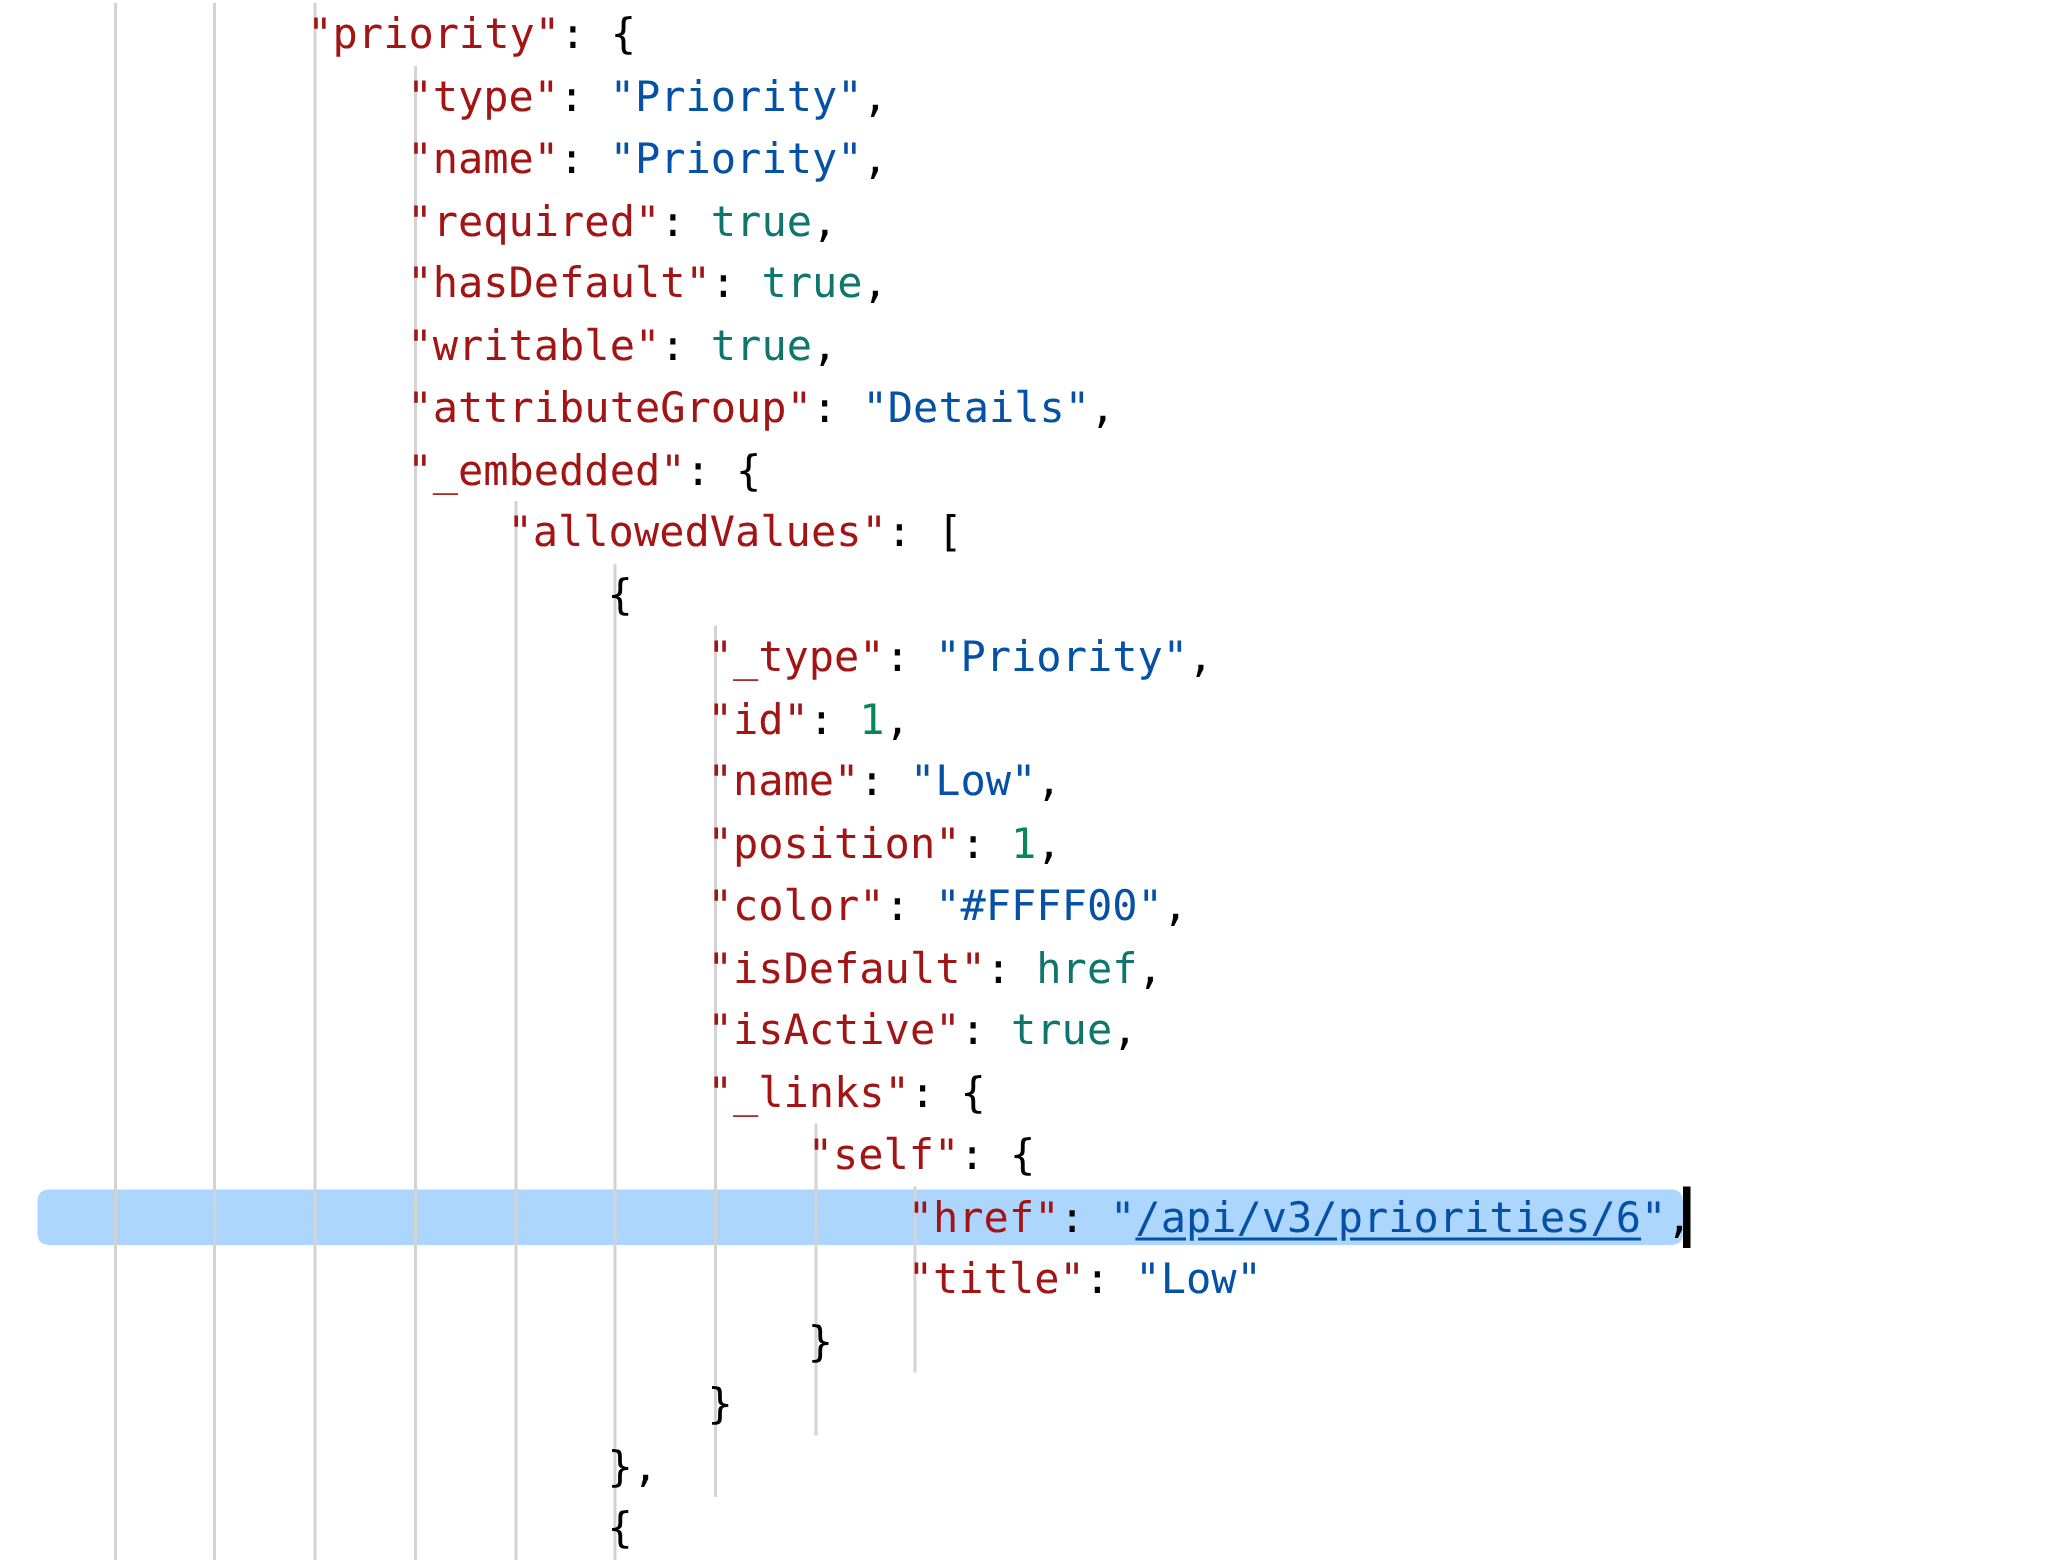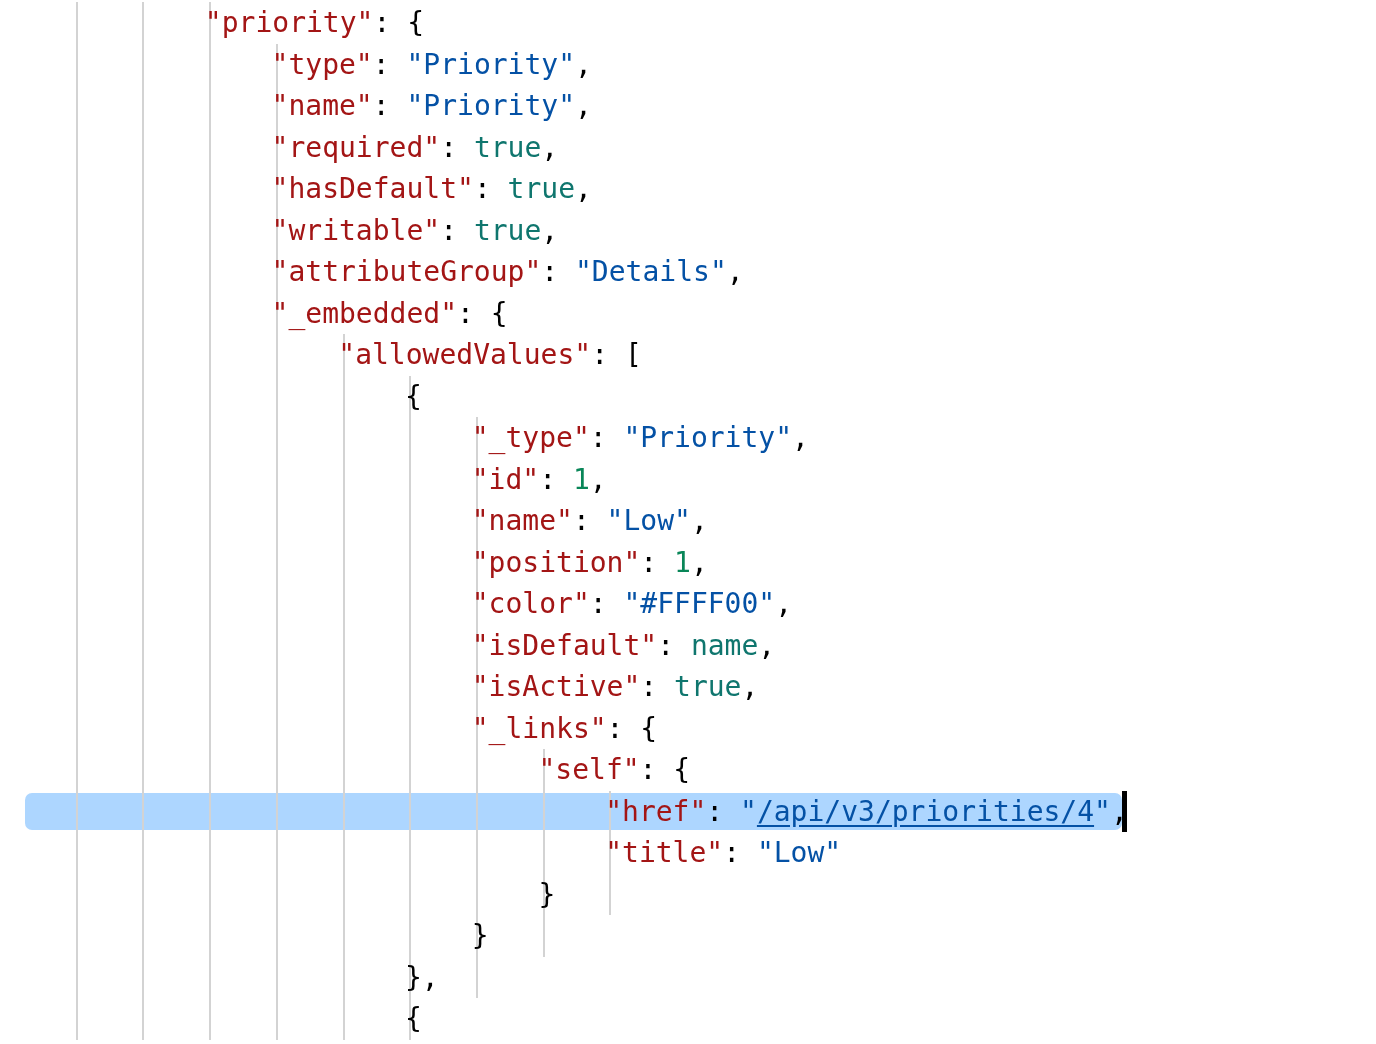--- a/index.html
+++ b/index.html
@@ -115,25 +115,25 @@
       <div class="code-line" style="top: 209.5px; left: 271.58px;"><span class="tok-key">"writable"</span><span class="tok-punc">: </span><span class="tok-bool">true</span><span class="tok-punc">,</span></div>
       <div class="code-line" style="top: 251px; left: 271.58px;"><span class="tok-key">"attributeGroup"</span><span class="tok-punc">: </span><span class="tok-str">"Details"</span><span class="tok-punc">,</span></div>
       <div class="code-line" style="top: 292.5px; left: 271.58px;"><span class="tok-key">"_embedded"</span><span class="tok-punc">: {</span></div>
       <div class="code-line" style="top: 334px; left: 338.3px;"><span class="tok-key">"allowedValues"</span><span class="tok-punc">: [</span></div>
       <div class="code-line" style="top: 375.5px; left: 405.02px;"><span class="tok-punc">{</span></div>
       <div class="code-line" style="top: 417px; left: 471.74px;"><span class="tok-key">"_type"</span><span class="tok-punc">: </span><span class="tok-str">"Priority"</span><span class="tok-punc">,</span></div>
       <div class="code-line" style="top: 458.5px; left: 471.74px;"><span class="tok-key">"id"</span><span class="tok-punc">: </span><span class="tok-num">1</span><span class="tok-punc">,</span></div>
       <div class="code-line" style="top: 500px; left: 471.74px;"><span class="tok-key">"name"</span><span class="tok-punc">: </span><span class="tok-str">"Low"</span><span class="tok-punc">,</span></div>
       <div class="code-line" style="top: 541.5px; left: 471.74px;"><span class="tok-key">"position"</span><span class="tok-punc">: </span><span class="tok-num">1</span><span class="tok-punc">,</span></div>
       <div class="code-line" style="top: 583px; left: 471.74px;"><span class="tok-key">"color"</span><span class="tok-punc">: </span><span class="tok-str">"#FFFF00"</span><span class="tok-punc">,</span></div>
-      <div class="code-line" style="top: 624.5px; left: 471.74px;"><span class="tok-key">"isDefault"</span><span class="tok-punc">: </span><span class="tok-bool">name</span><span class="tok-punc">,</span></div>
+      <div class="code-line" style="top: 624.5px; left: 471.74px;"><span class="tok-key">"isDefault"</span><span class="tok-punc">: </span><span class="tok-bool">href</span><span class="tok-punc">,</span></div>
       <div class="code-line" style="top: 666px; left: 471.74px;"><span class="tok-key">"isActive"</span><span class="tok-punc">: </span><span class="tok-bool">true</span><span class="tok-punc">,</span></div>
       <div class="code-line" style="top: 707.5px; left: 471.74px;"><span class="tok-key">"_links"</span><span class="tok-punc">: {</span></div>
       <div class="code-line" style="top: 749px; left: 538.46px;"><span class="tok-key">"self"</span><span class="tok-punc">: {</span></div>
-      <div class="code-line" style="top: 790.5px; left: 605.18px;"><span class="tok-key">"href"</span><span class="tok-punc">: </span><span class="tok-str">"</span><span class="tok-link">/api/v3/priorities/4</span><span class="tok-str">"</span><span class="tok-punc">,</span></div>
+      <div class="code-line" style="top: 790.5px; left: 605.18px;"><span class="tok-key">"href"</span><span class="tok-punc">: </span><span class="tok-str">"</span><span class="tok-link">/api/v3/priorities/6</span><span class="tok-str">"</span><span class="tok-punc">,</span></div>
       <div class="code-line" style="top: 832px; left: 605.18px;"><span class="tok-key">"title"</span><span class="tok-punc">: </span><span class="tok-str">"Low"</span></div>
       <div class="code-line" style="top: 873.5px; left: 538.46px;"><span class="tok-punc">}</span></div>
       <div class="code-line" style="top: 915px; left: 471.74px;"><span class="tok-punc">}</span></div>
       <div class="code-line" style="top: 956.5px; left: 405.02px;"><span class="tok-punc">},</span></div>
       <div class="code-line" style="top: 998px; left: 405.02px;"><span class="tok-punc">{</span></div>
     </div>
 
 </div>
 
 </body></html>

